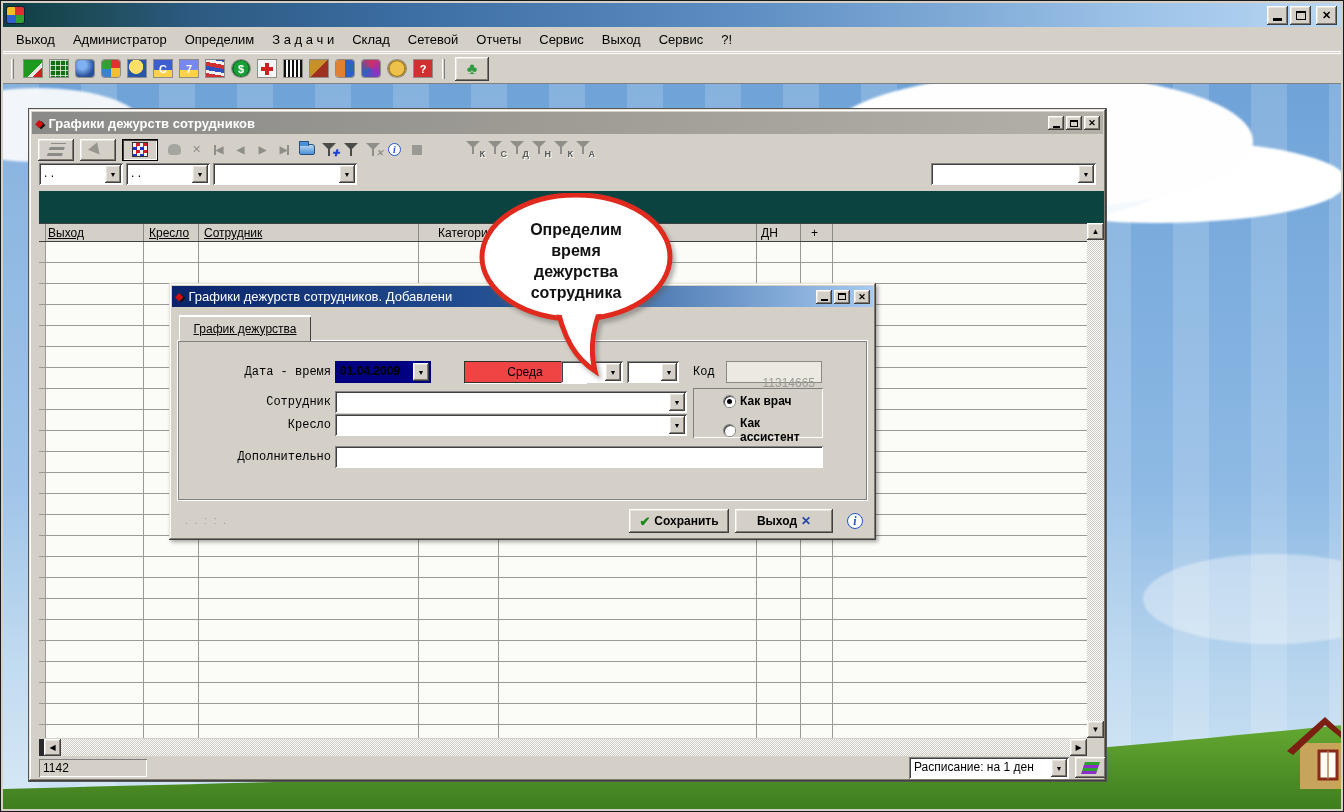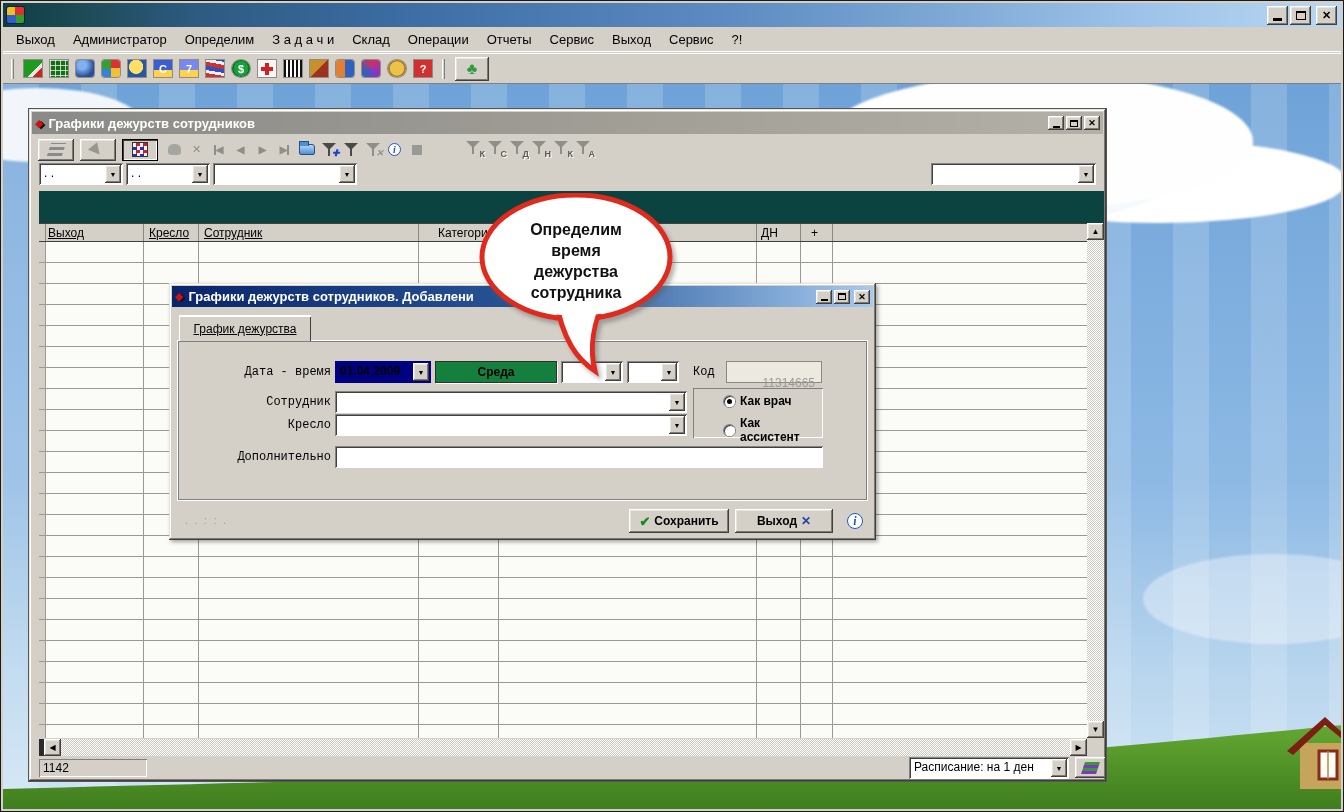--- a/index.html
+++ b/index.html
@@ -126,30 +126,30 @@
   .statusbar { position:absolute; left:3px; top:649px; width:1071px; height:20px; background:#d4d0c8; }
   .countbox { position:absolute; left:7px; top:1px; width:108px; height:18px; padding:2px 4px; font-size:12px; color:#000; }
   .modecombo { left:877px; top:-1px; width:160px; }
   .stripebtn { position:absolute; left:1043px; top:-1px; width:31px; height:21px; display:flex; align-items:center; justify-content:center; }
 
   
   .dialog { position:absolute; left:166px; top:199px; width:707px; height:257px; background:#d4d0c8; z-index:20;
     box-shadow: inset -1px -1px 0 #404040, inset 1px 1px 0 #e8e4dc, inset -2px -2px 0 #80796f, inset 2px 2px 0 #fff, 2px 2px 4px rgba(0,0,0,.35); }
   .dlg-title { position:absolute; left:3px; top:3px; width:701px; height:21px;
     background:linear-gradient(90deg,#0a246a,#2a5a9a 55%,#a6caf0); display:flex; align-items:center; padding:0 3px; }
-  .dlg-title .txt { color:#fff; font-weight:bold; font-size:13px; margin-left:5px; white-space:nowrap; overflow:hidden; }
+  .dlg-title .txt { color:#fff; font-weight:normal; font-size:13px; margin-left:5px; white-space:nowrap; overflow:hidden; }
   .tab { position:absolute; left:10px; top:32px; width:132px; height:26px; background:#d4d0c8; font-size:12px; text-decoration:underline;
     display:flex; align-items:center; justify-content:center;
     box-shadow: inset 1px 1px 0 #fff, inset -1px 0 0 #404040; border-top:1px solid #fff; z-index:2; }
   .groupbox { position:absolute; left:8px; top:57px; width:691px; height:161px;
     box-shadow: inset 1px 1px 0 #fff, inset -1px -1px 0 #fff, inset 2px 2px 0 #808080, inset -2px -2px 0 #808080; }
   .dlbl { position:absolute; font-size:12px; color:#000; text-align:right;font-family:Liberation Mono, monospace; }
   .dfld { position:absolute; height:22px; }
   .datefld { background:#000080; color:#fff; font-weight:bold; font-size:12px; padding:4px 18px 0 4px; }
-  .weekday { background:#15803d; border:1px solid #30302c; display:flex; align-items:center; justify-content:center; font-weight:bold; font-size:12px; box-shadow:1px 1px 0 #fff; }
+  .weekday { background:#ef4444; border:1px solid #30302c; display:flex; align-items:center; justify-content:center; font-weight:normal; font-size:12px; box-shadow:1px 1px 0 #fff;margin-left:29px; }
   .codefld { background:#ece9e0; border:1px solid #8a8a84; font-size:12px; color:#9a9a96; text-align:right; padding:14px 6px 0 0; }
   .radiopanel { position:absolute; left:524px; top:105px; width:130px; height:50px; box-shadow:inset 1px 1px 0 #808080, inset -1px -1px 0 #fff; }
   .radio { position:absolute; left:8px; display:flex; align-items:center; gap:5px; font-size:12px; font-weight:bold;padding-left:23px; }
   .rdot { width:11px; height:11px; border-radius:50%; background:#fff; box-shadow:inset 1px 1px 0 #404040, inset -1px -1px 0 #fff, 0 0 0 1px #808080; position:relative; }
   .rdot.on::after { content:""; position:absolute; left:3px; top:3px; width:5px; height:5px; border-radius:50%; background:#000; }
   .hint { position:absolute; left:16px; top:232px; font-size:10px; color:#9a9a94; letter-spacing:2px; }
   .dbtn { position:absolute; top:226px; height:24px; display:flex; align-items:center; justify-content:center; gap:4px; font-size:12px; font-weight:bold; }
   .chk { color:#1a8a1a; font-size:13px; }
   .xx { color:#2244aa; font-size:12px; }
 
@@ -176,21 +176,21 @@
         </div>
     </div>
   </div>
 
   <div class="menubar">
     <span>Выход</span>
     <span>Администратор</span>
     <span>Определим</span>
     <span>З а д а ч и</span>
     <span>Склад</span>
-    <span>Операции</span>
+    <span>Сетевой</span>
     <span>Отчеты</span>
     <span>Сервис</span>
     <span>Выход</span>
     <span>Сервис</span>
     <span>?!</span>
   </div>
 
   <div class="maintoolbar">
     <div class="grip"></div>
     <div class="tico i-exit"></div>

